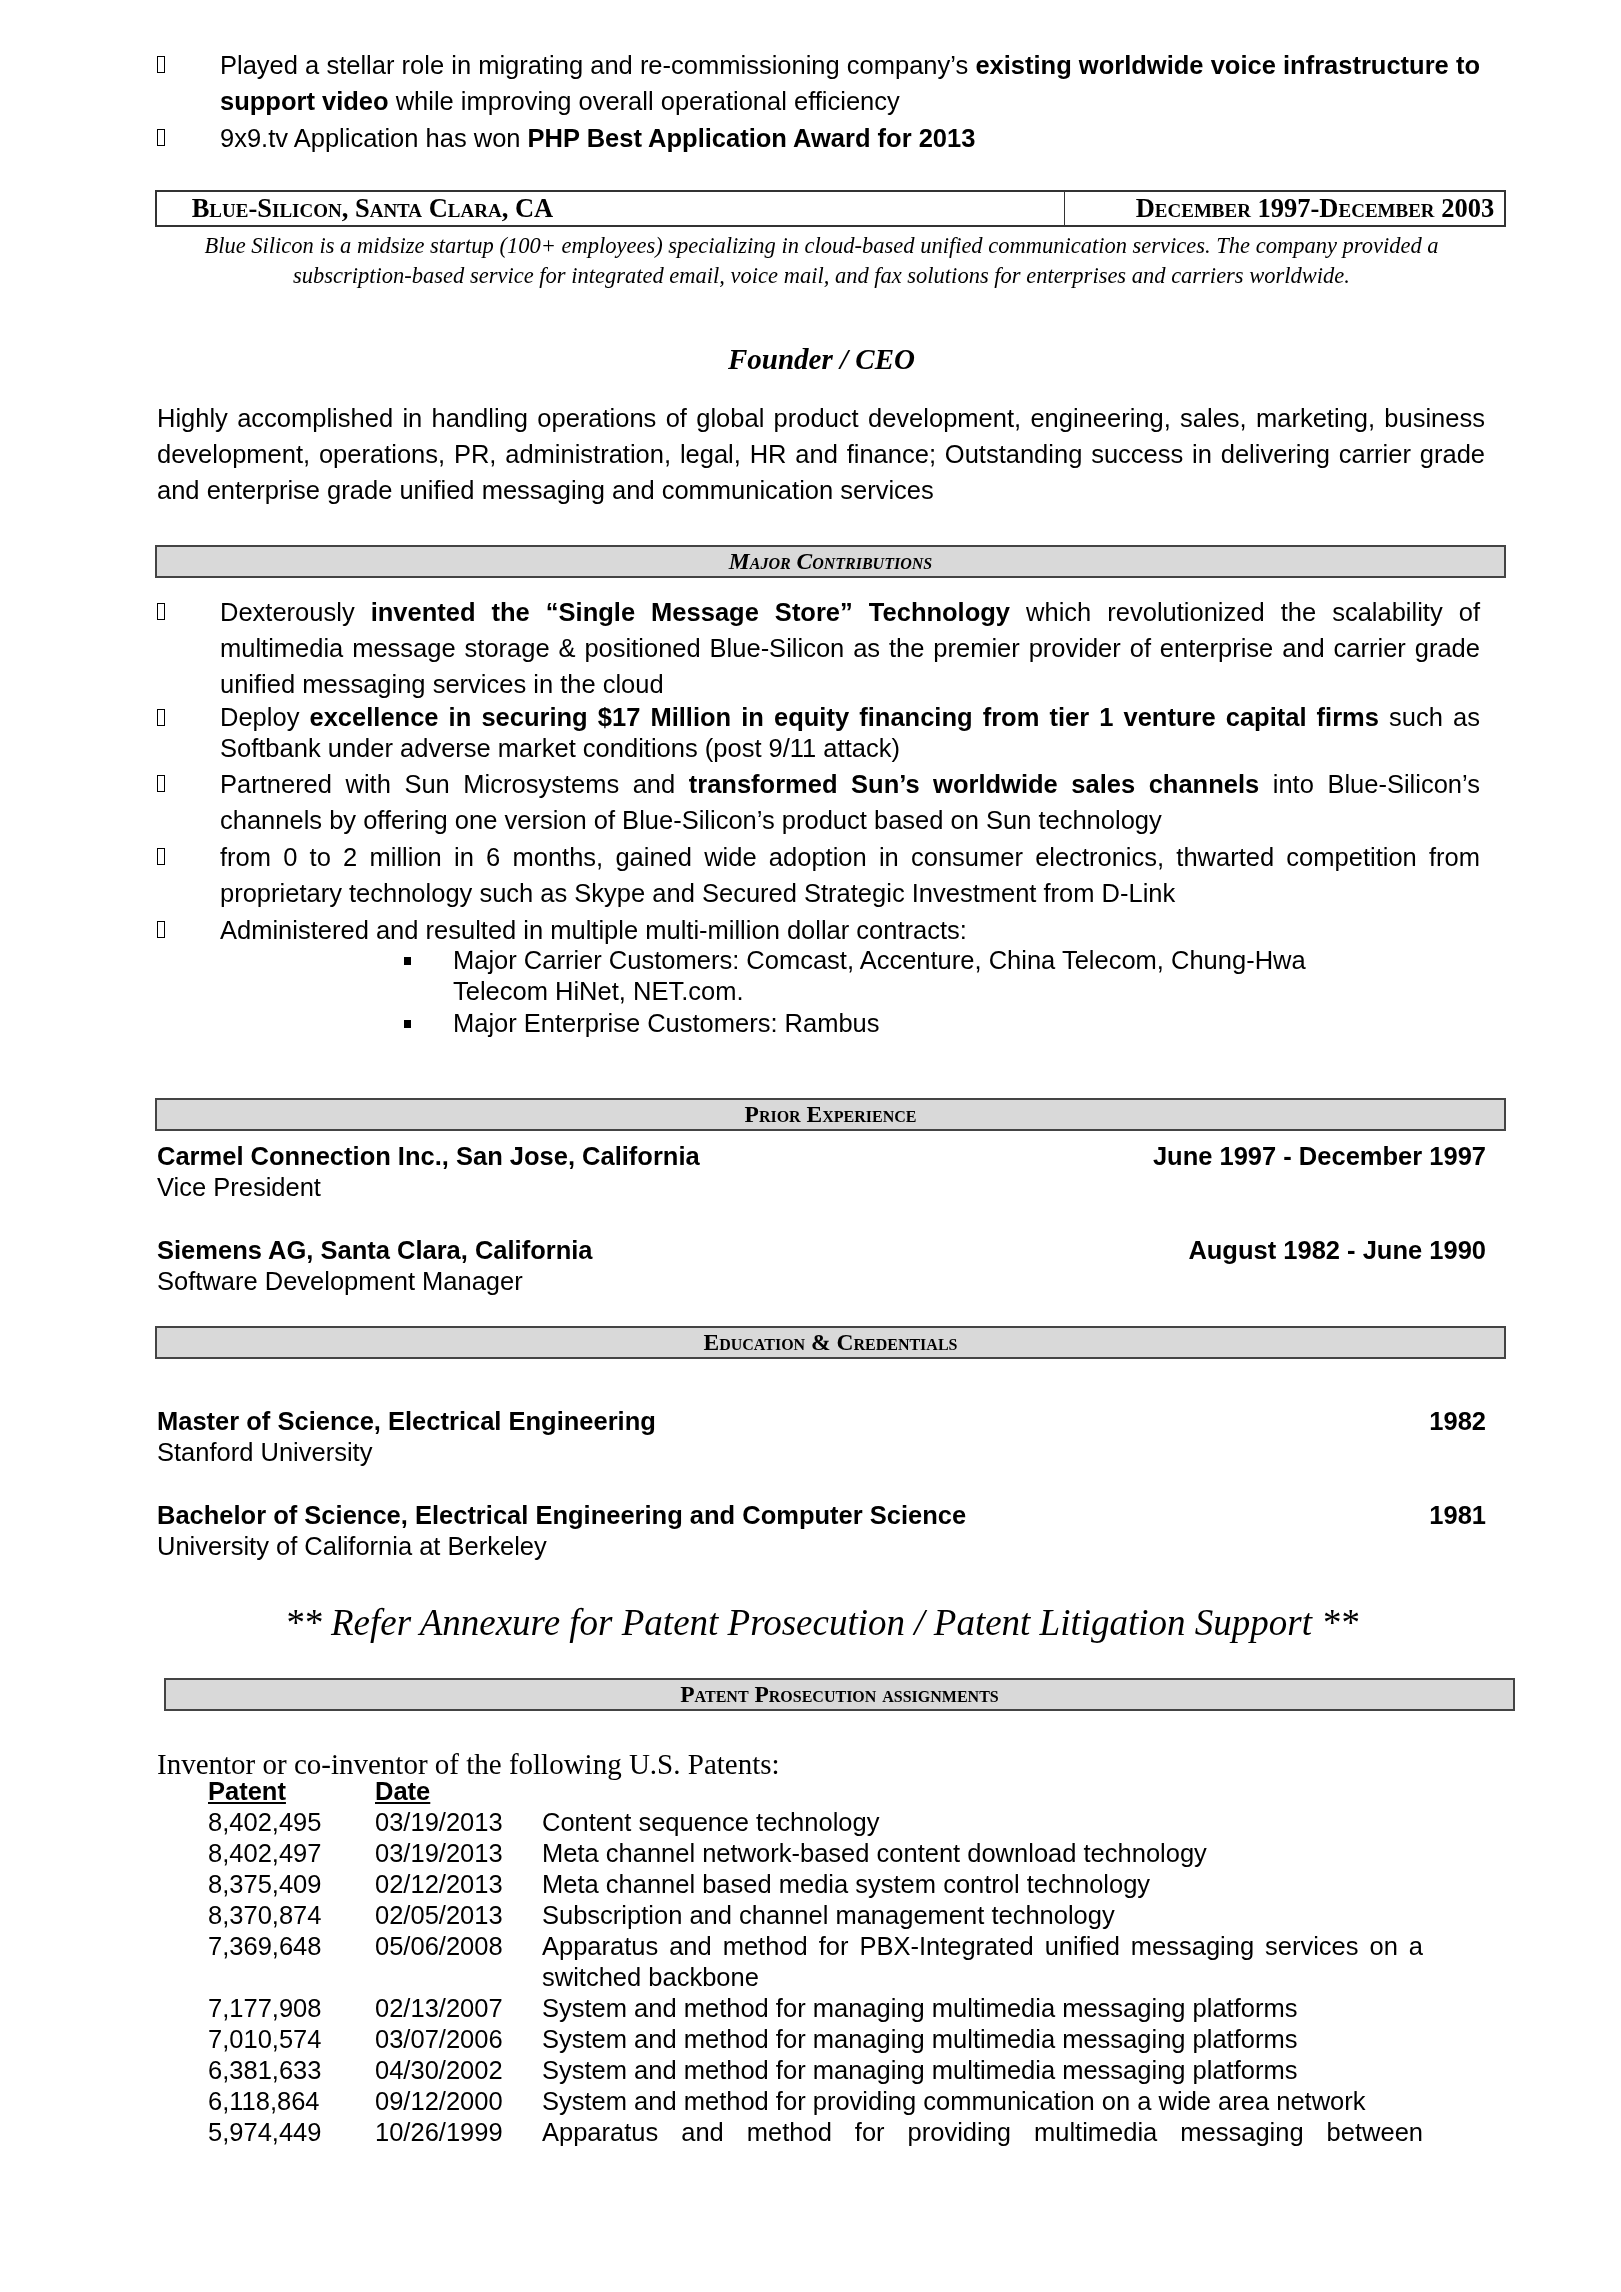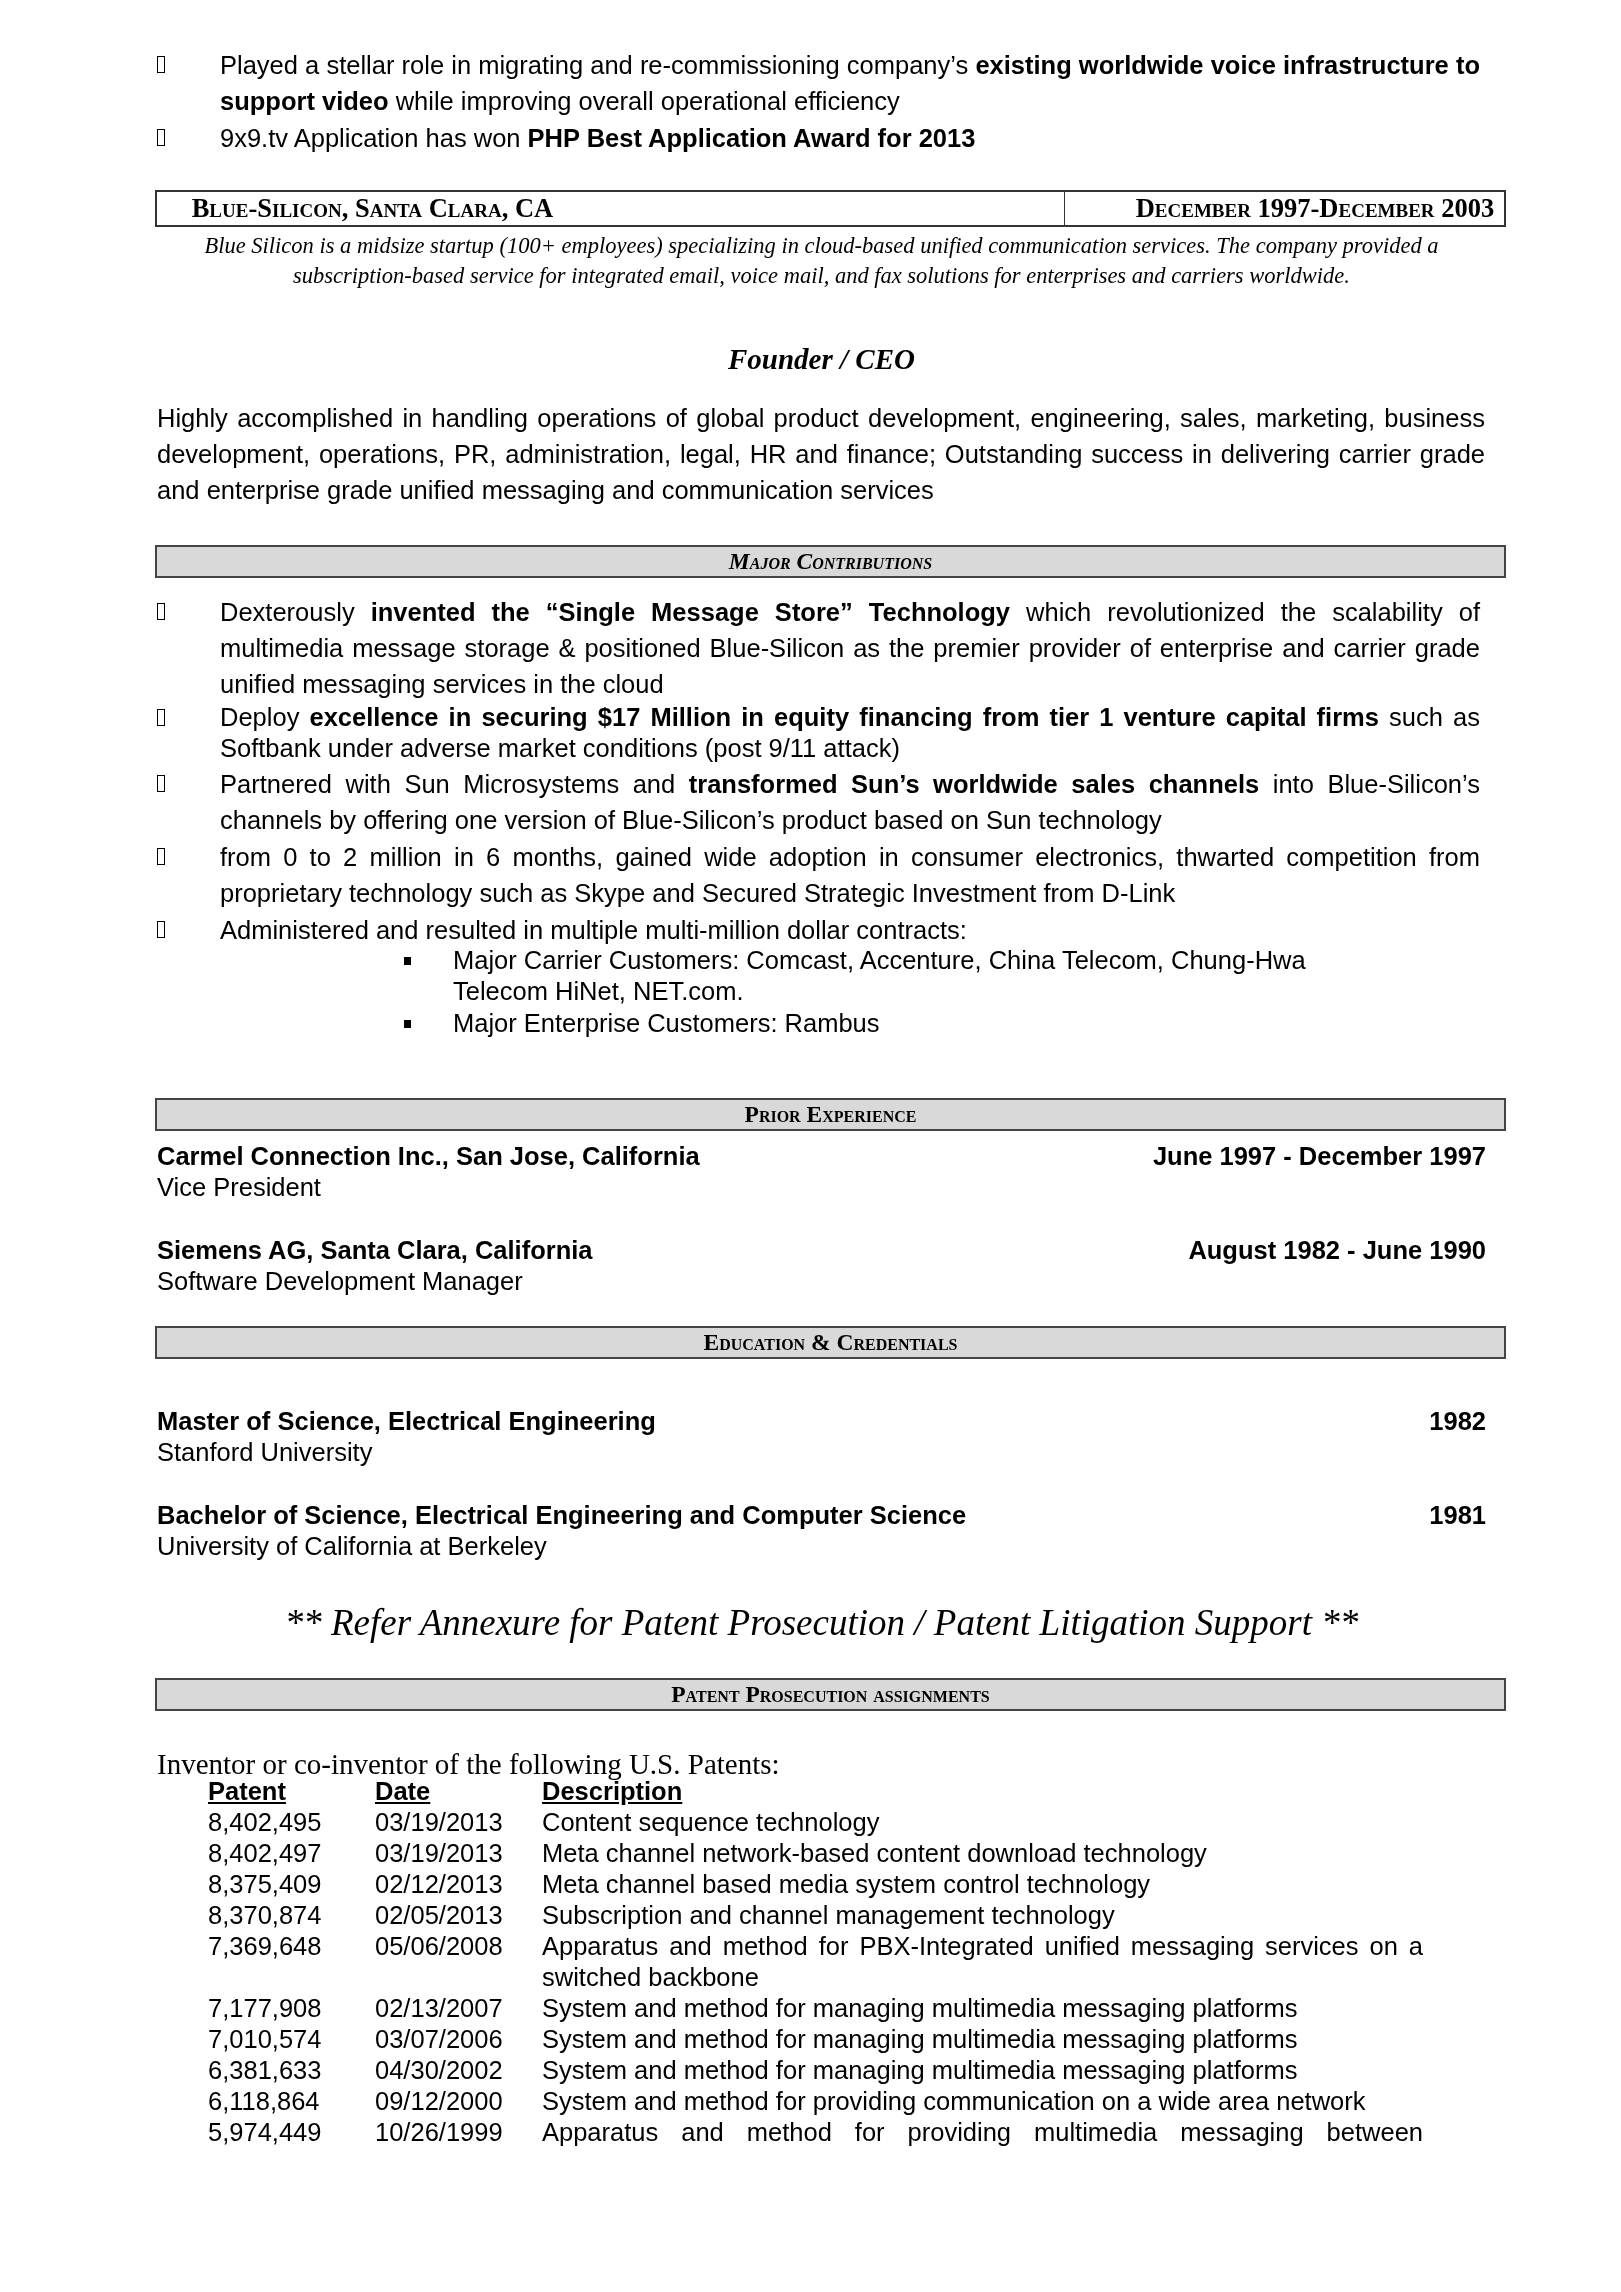--- a/index.html
+++ b/index.html
@@ -117,28 +117,27 @@
     <span class="sub">Stanford University</span>
   </div>
   <div class="row" style="top:1500px;">
     <span class="l">Bachelor of Science, Electrical Engineering and Computer Science</span>
     <span class="r">1981</span>
     <span class="sub">University of California at Berkeley</span>
   </div>
 
   <div class="annex">** Refer Annexure for Patent Prosecution / Patent Litigation Support **</div>
 
-  <div class="sec-head" style="top:1678px;">Patent Prosecution assignments</div>
+  <div class="sec-head" style="top:1678px;margin-left:9px;">Patent Prosecution assignments</div>
   <div class="inv-line">Inventor or co-inventor of the following U.S. Patents:</div>
 
   <div class="patents">
     <div class="prow hdr">
       <div class="c1"><span>Patent</span></div>
       <div class="c2"><span>Date </span></div>
-      <div class="c3"><span>Description</span></div>
     </div>
     <div class="prow">
       <div class="c1">8,402,495</div>
       <div class="c2">03/19/2013</div>
       <div class="c3">Content sequence technology</div>
     </div>
     <div class="prow">
       <div class="c1">8,402,497</div>
       <div class="c2">03/19/2013</div>
       <div class="c3">Meta channel network-based content download technology</div>

